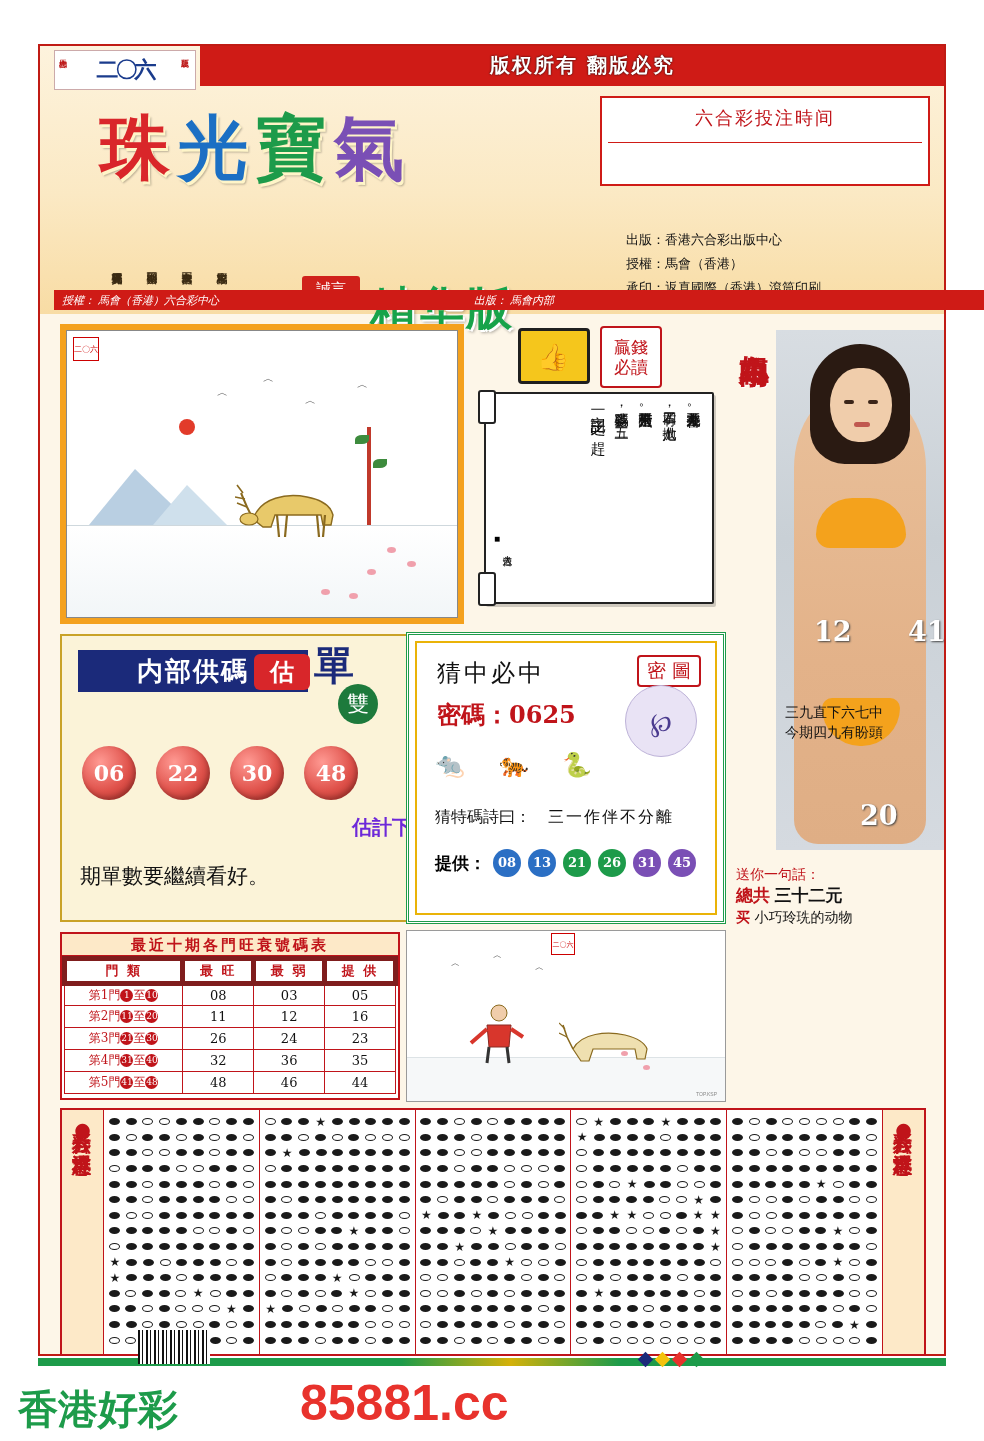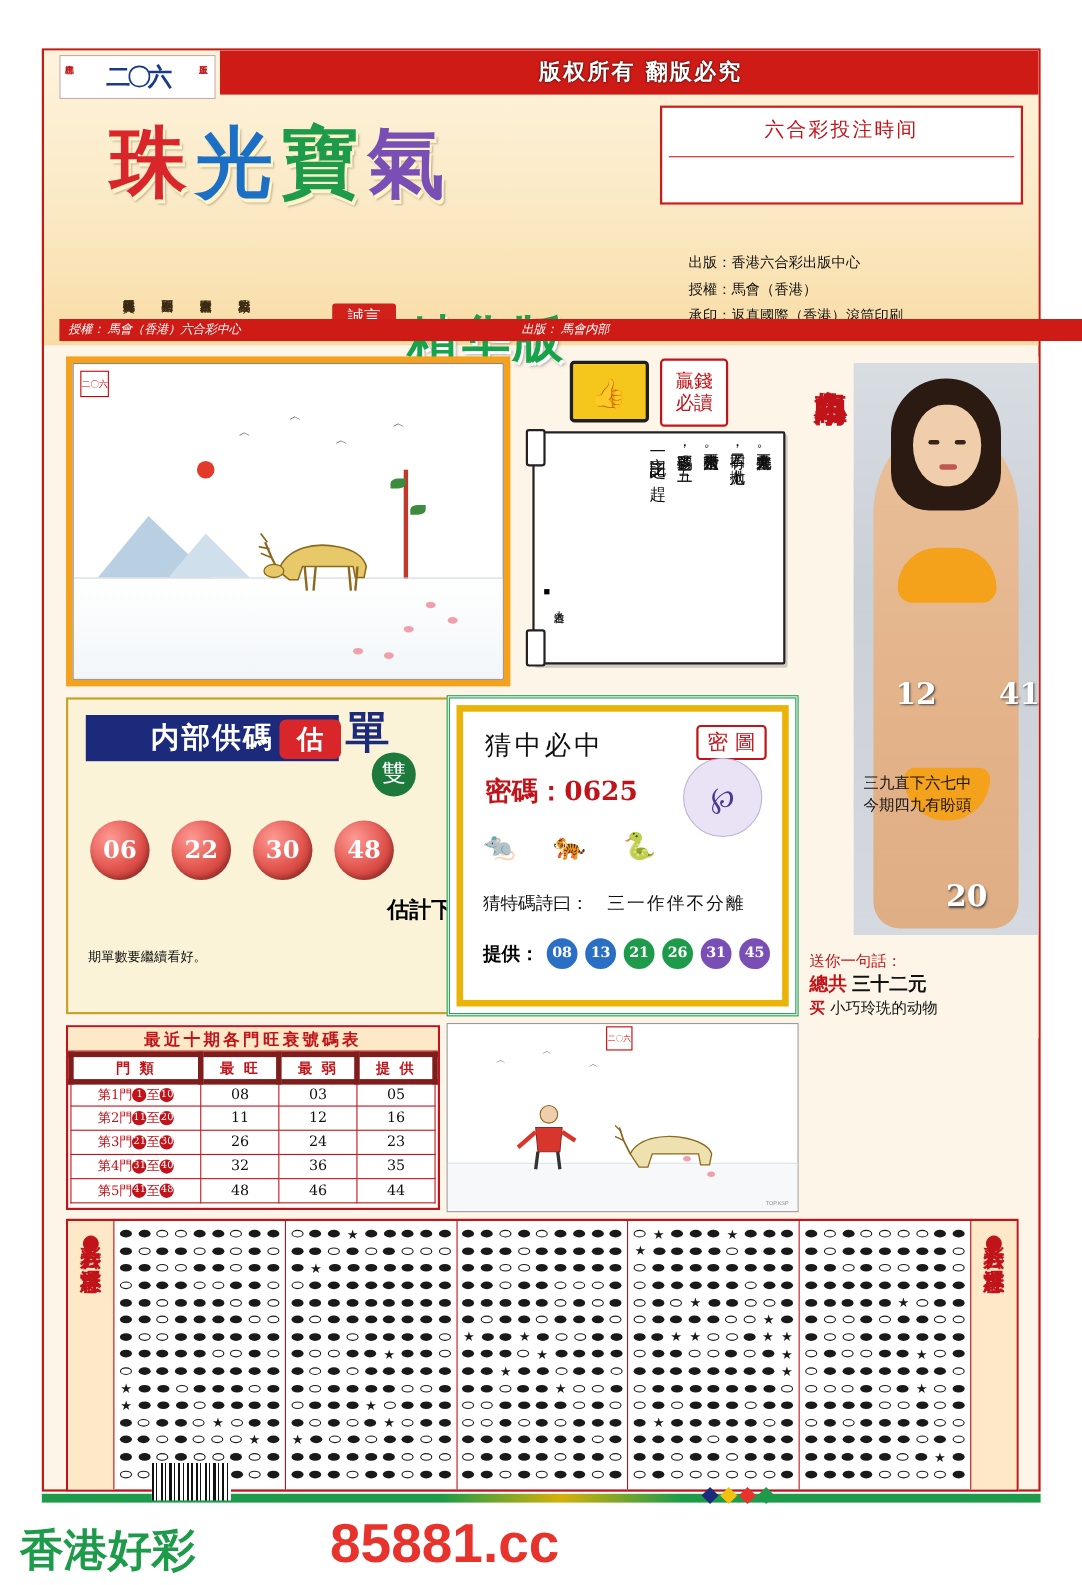--- a/index.html
+++ b/index.html
@@ -352,37 +352,37 @@
   .ball {
     width: 54px; height: 54px; border-radius: 50%;
     background: radial-gradient(circle at 34% 30%, #ff9a93 0%, #e0534c 55%, #b62c26 100%);
     color: #fff; font-size: 22px; font-weight: bold;
     text-align: center; line-height: 54px;
     font-family: "DejaVu Serif", serif;
     box-shadow: inset -2px -3px 5px rgba(0,0,0,.25);
   }
   .guji {
     position: absolute; right: 22px; top: 178px;
-    font-size: 20px; font-weight: bold; color: #000000;
+    font-size: 20px; font-weight: bold; color: #6d28d9;
     font-family: "DejaVu Serif", serif;
   }
   .inner-note {
     position: absolute; left: 18px; top: 226px;
-    font-size: 12px; color: #111; font-family: "DejaVu Serif", serif;
+    font-size: 21px; color: #111; font-family: "DejaVu Serif", serif;
   }
 
   
   .guess-box {
     position: absolute; left: 366px; top: 586px;
     width: 320px; height: 292px;
     background: #ffffff;
     border: 3px double #1d9b4a;
     padding: 6px;
   }
-  .guess-inner { width: 100%; height: 100%; border: 6px solid #eab308; position: relative; }
+  .guess-inner { width: 100%; height: 100%; border: 2px solid #eab308; position: relative; }
   .g-title {
     position: absolute; left: 20px; top: 14px;
     font-size: 24px; color: #111; font-family: "DejaVu Serif", serif;
     letter-spacing: 3px;
   }
   .g-mitu {
     position: absolute; right: 14px; top: 12px;
     font-size: 19px; color: #c0141a;
     font-family: "DejaVu Serif", serif;
     border: 2px solid #c0141a; border-radius: 4px;

